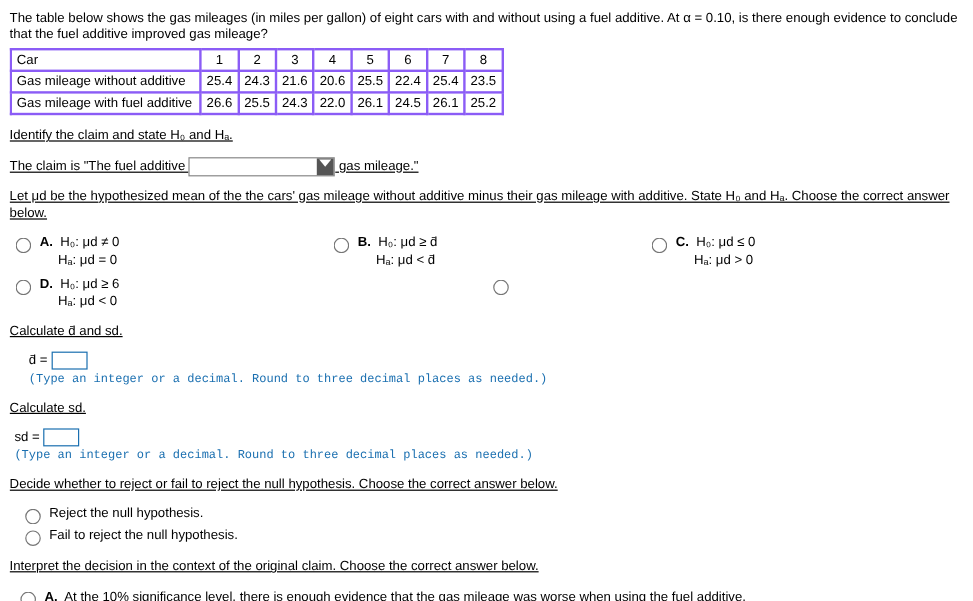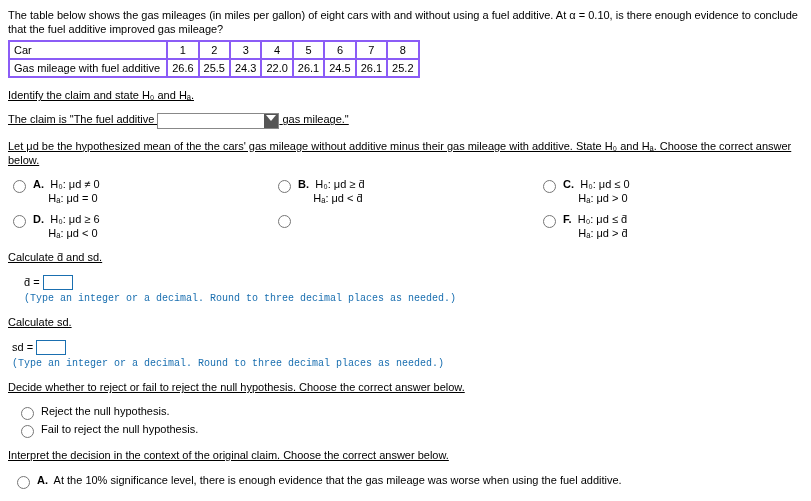--- a/index.html
+++ b/index.html
@@ -105,20 +105,31 @@
     <td>1</td>
     <td>2</td>
     <td>3</td>
     <td>4</td>
     <td>5</td>
     <td>6</td>
     <td>7</td>
     <td>8</td>
   </tr>
   <tr>
+    <td>Gas mileage without additive</td>
+    <td>25.4</td>
+    <td>24.3</td>
+    <td>21.6</td>
+    <td>20.6</td>
+    <td>25.5</td>
+    <td>22.4</td>
+    <td>25.4</td>
+    <td>23.5</td>
+  </tr>
+  <tr>
     <td>Gas mileage with fuel additive</td>
     <td>26.6</td>
     <td>25.5</td>
     <td>24.3</td>
     <td>22.0</td>
     <td>26.1</td>
     <td>24.5</td>
     <td>26.1</td>
     <td>25.2</td>
   </tr>
@@ -163,27 +174,20 @@
   <div class="radio-col">
     <input type="radio" name="h" style="">
     <span class="optlabel">
       <b>D.</b>&nbsp;&nbsp;<span>H₀: μd ≥ 6</span><br>
       &nbsp;&nbsp;&nbsp;&nbsp;&nbsp;<span>Hₐ: μd &lt; 0</span>
     </span>
   </div>
   <div class="radio-col">
     <input type="radio" name="h" style="">
   </div>
-  <div class="radio-col">
-    <input type="radio" name="h" style="">
-    <span class="optlabel">
-      <b>F.</b>&nbsp;&nbsp;<span>H₀: μd ≤ d̄</span><br>
-      &nbsp;&nbsp;&nbsp;&nbsp;&nbsp;<span>Hₐ: μd &gt; d̄</span>
-    </span>
-  </div>
 </div>
 
 <div class="section">Calculate d̄ and sd.</div>
 
 <div style="margin-left:16px">
   <span>d̄ = </span>
   <span class="input-box"></span><br>
   <span class="blue-note">(Type an integer or a decimal. Round to three decimal places as needed.)</span>
 </div>
 

